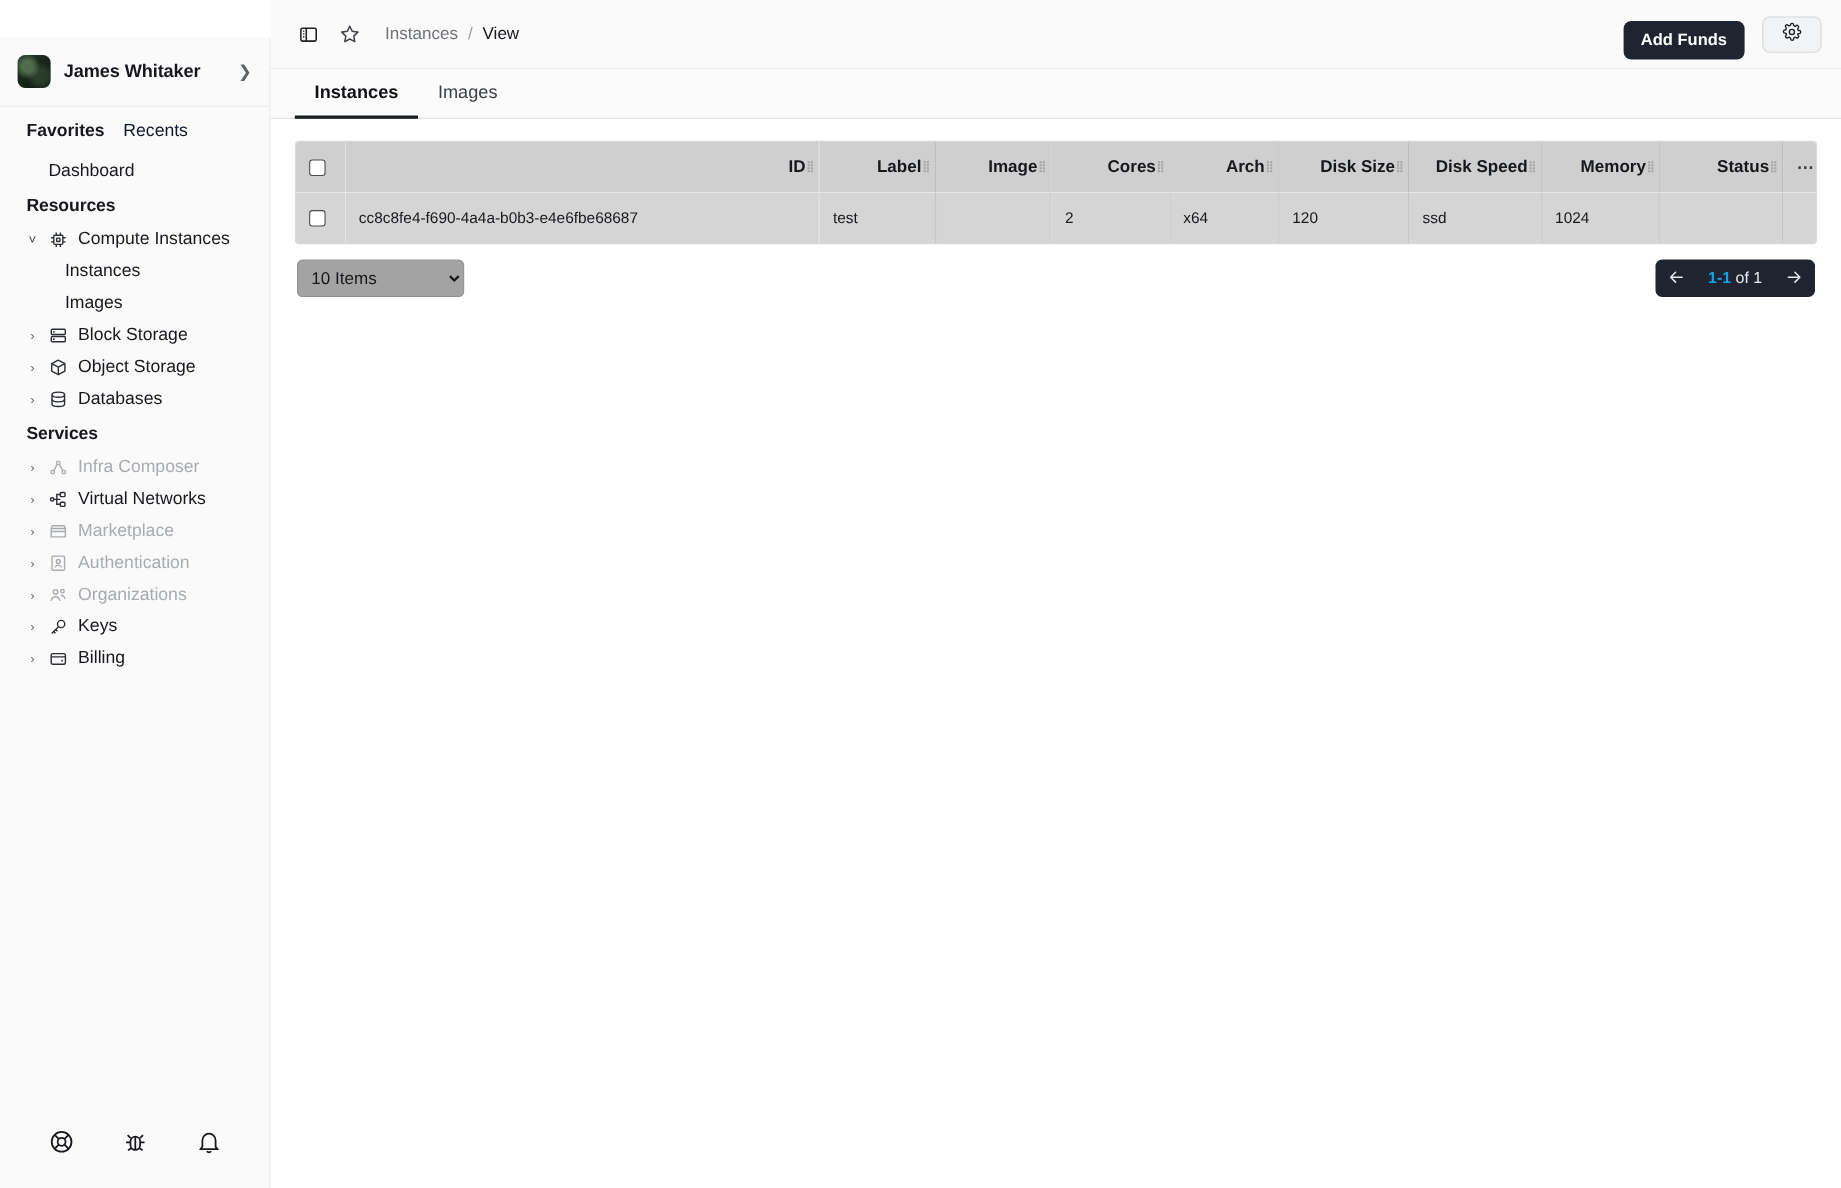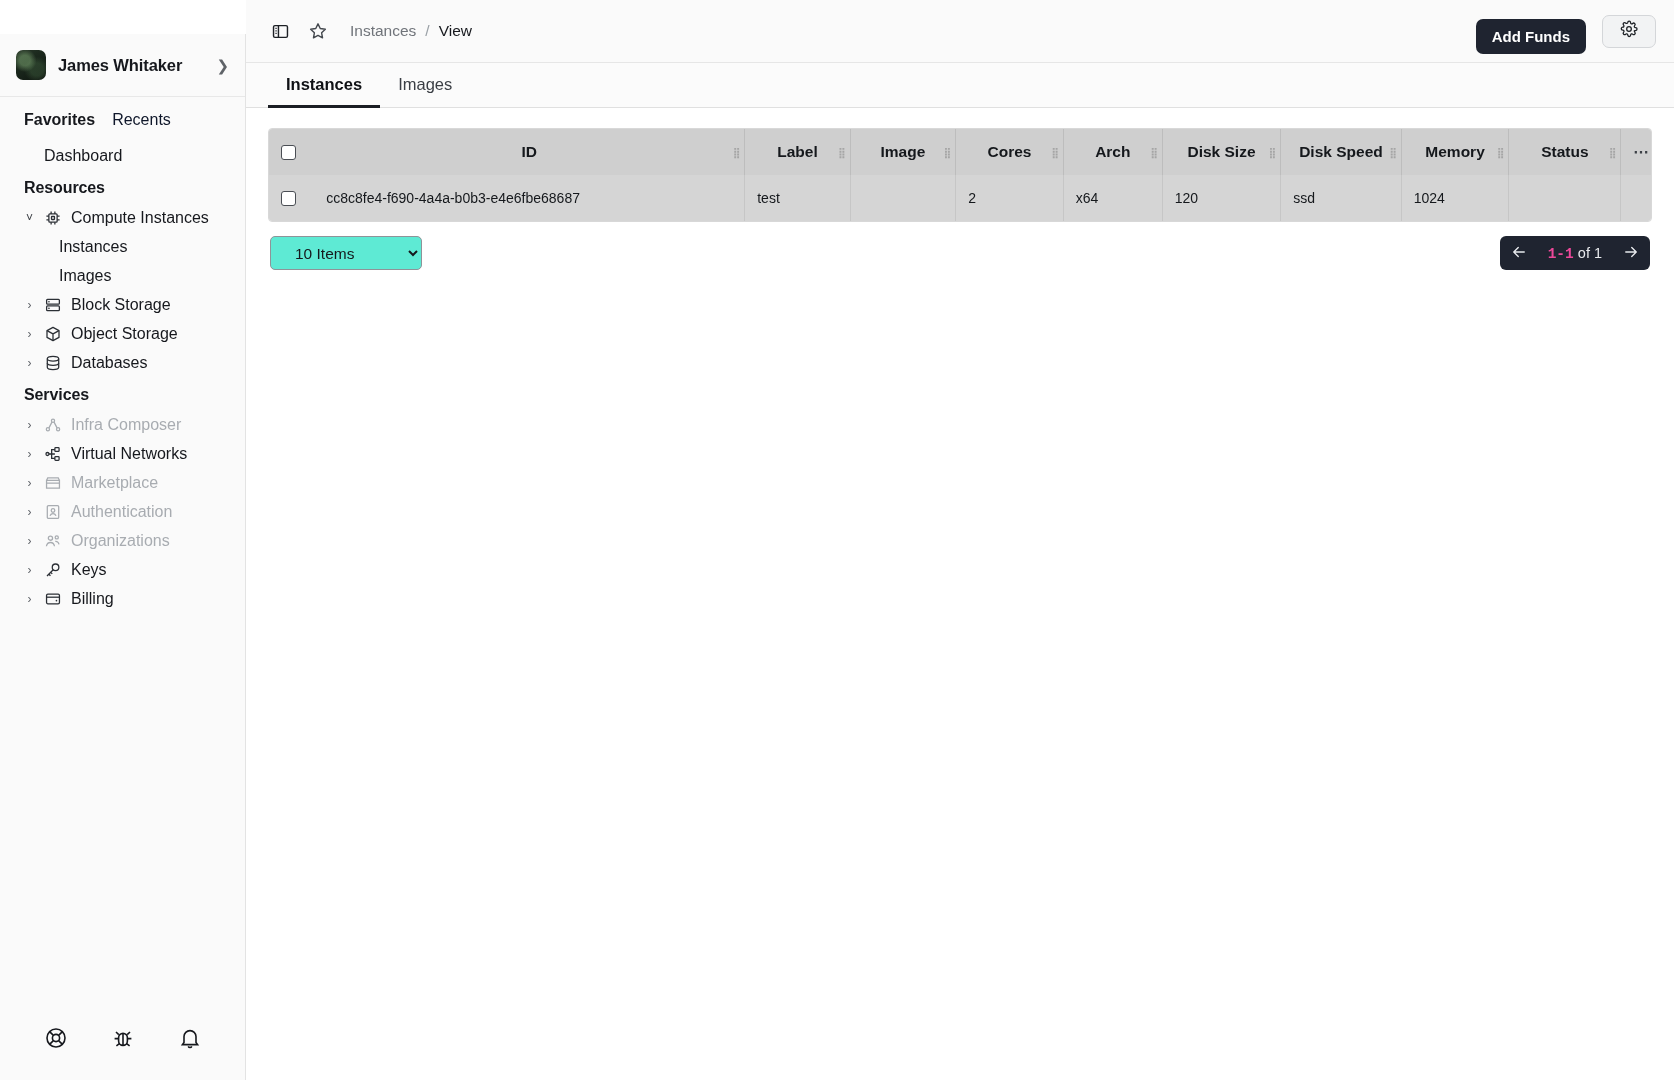--- a/index.html
+++ b/index.html
@@ -148,21 +148,21 @@
     border: 1px solid #8c9096; border-radius: 4px;
     font-size: 15.5px; color: #16181d; padding: 0 9px;
     font-family: "Liberation Sans", sans-serif;
   }
   .search-input::placeholder { color: #8a8f95; }
 
   table { width: 100%; border-collapse: collapse; table-layout: fixed; }
   thead th {
     background: #cfcfcf; height: 46px;
     font-size: 15.5px; font-weight: 600; color: #15181c;
-    text-align: center; padding: 0 12px;
+    text-align: right; padding: 0 12px;
     border-right: 1px solid #bdbdbd; position: relative;
     white-space: nowrap;
   }
   thead th .grip {
     position: absolute; right: 5px; top: 50%; transform: translateY(-50%);
     color: #a5a5a5; font-size: 10px; letter-spacing: -1px; line-height: 7px;
   }
   thead th.cb-col, tbody td.cb-col { width: 36px; padding: 0 0 0 12px; border-right: none; }
   thead th.last { border-right: none; text-align: center; color: #3c4046; }
   tbody td {
@@ -174,32 +174,32 @@
   tbody td.last { border-right: none; }
   .cbx {
     width: 15px; height: 15px; border: 1.5px solid #4a4e54;
     border-radius: 3px; background: #fff; display: block; cursor: pointer;
   }
 
   .pager { display: flex; align-items: center; padding: 14px 2px 0 2px; }
   .page-size {
     height: 34px; width: 152px; font-size: 15.5px;
     border: 1px solid #8f9398; border-radius: 5px;
-    background: #5eead4; color: #15181c; padding: 0 20px;
+    background: #a3a3a3; color: #15181c; padding: 0 8px;
     font-family: "Liberation Sans", sans-serif; cursor: pointer;
   }
   .pager-gap { flex: 1 1 auto; }
   .pager-nav { display: flex; align-items: center; background: #1f2430; border-radius: 6px; overflow: hidden; }
   .pnav-btn {
     width: 38px; height: 34px; display: flex; align-items: center;
     justify-content: center; color: #e8eaed; cursor: pointer;
     background: transparent; border: none;
   }
   .pnav-label { color: #e8eaed; font-size: 14.5px; padding: 0 10px; white-space: nowrap; }
-  .pnav-label b { font-weight: 700; color: #ec4899; font-family: Liberation Mono, monospace; }
+  .pnav-label b { font-weight: 700; color: #0ea5e9; }
 </style>
 </head>
 <body>
 
 <div class="app">
 
   <aside class="sidebar">
     <div class="sb-header">
       <div class="avatar"></div>
       <div class="sb-username">James Whitaker</div>

